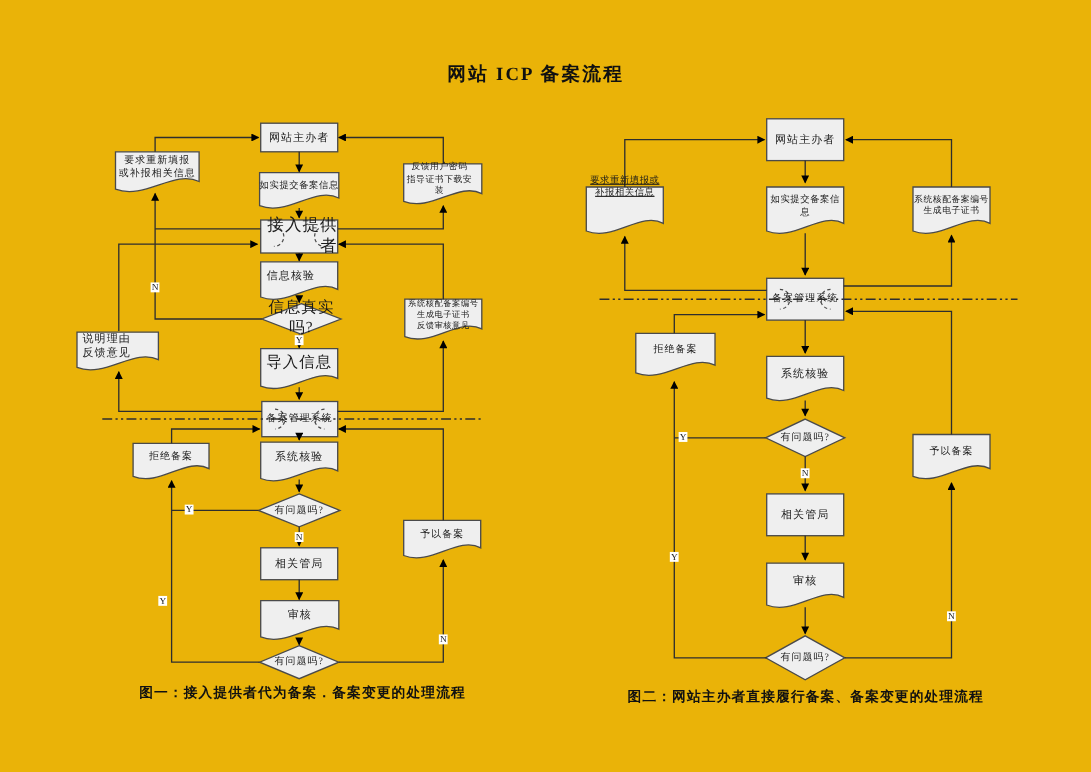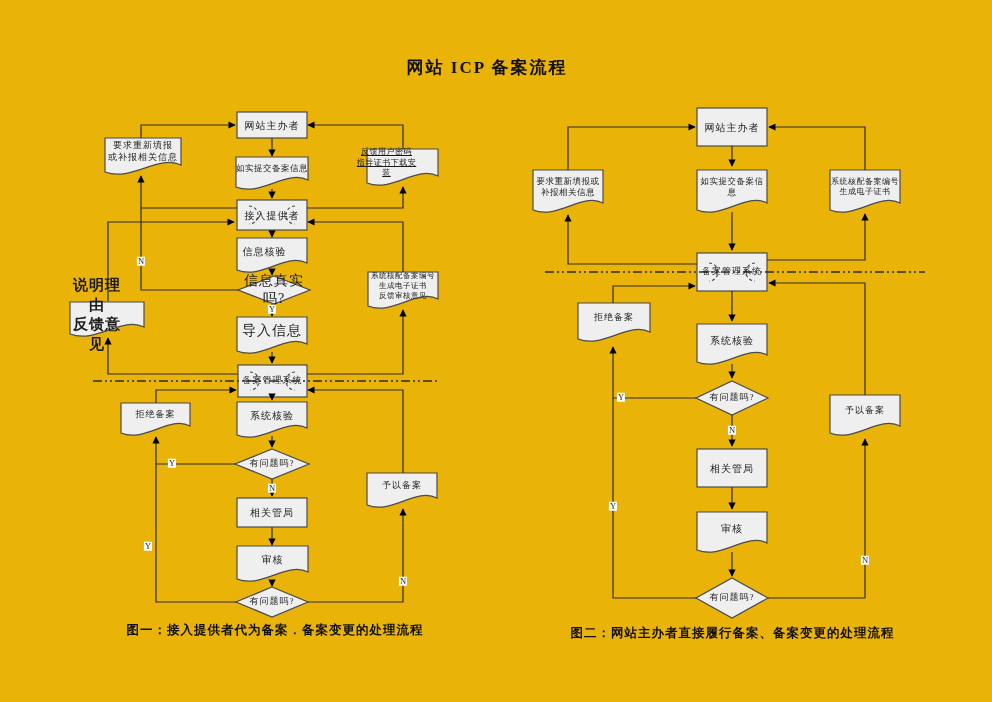--- a/index.html
+++ b/index.html
@@ -113,41 +113,41 @@
       </g>
     </svg>
   <div class="page-title">网站 ICP 备案流程</div>
   <div class="caption fig2">图二：网站主办者直接履行备案、备案变更的处理流程</div>
   <div class="caption fig1">图一：接入提供者代为备案．备案变更的处理流程</div>
   <div id="labels">
       <div class="nlabel" style="left: 237px; top: 112px; width: 70px; height: 26px; font-size: 10px;">网站主办者</div>
       <div class="nlabel" style="left: 105px; top: 138px; width: 76px; height: 28px; font-size: 9px;">要求重新填报
 或补报相关信息</div>
       <div class="nlabel" style="left: 236px; top: 157px; width: 72px; height: 24px; font-size: 8.5px; letter-spacing: 0.5px;">如实提交备案信息</div>
-      <div class="nlabel" style="left: 354px; top: 149px; width: 65px; height: 28px; font-size: 8px; letter-spacing: 0.5px; text-decoration: underline;">反馈用户密码
+      <div class="nlabel" style="left: 367px; top: 149px; width: 65px; height: 28px; font-size: 8px; letter-spacing: 0.5px;">反馈用户密码
 指导证书下载安装</div>
-      <div class="nlabel" style="left: 237px; top: 200px; width: 70px; height: 30px; font-size: 10px; text-align: right;">接入提供者</div>
+      <div class="nlabel" style="left: 237px; top: 200px; width: 70px; height: 30px; font-size: 15px; text-align: right;">接入提供者</div>
       <div class="nlabel" style="left: 237px; top: 238px; width: 55px; height: 26px; font-size: 10px;">信息核验</div>
       <div class="nlabel" style="left: 238px; top: 276px; width: 72px; height: 28px; font-size: 14px;">信息真实吗?</div>
-      <div class="nlabel" style="left: 70px; top: 302px; width: 54px; height: 26px; font-size: 15px; font-weight: bold;">说明理由
+      <div class="nlabel" style="left: 70px; top: 302px; width: 54px; height: 26px; font-size: 10px;">说明理由
 反馈意见</div>
       <div class="nlabel" style="left: 237px; top: 317px; width: 70px; height: 28px; font-size: 14px;">导入信息</div>
       <div class="nlabel" style="left: 368px; top: 272px; width: 70px; height: 28px; font-size: 7.5px; letter-spacing: 0.5px;">系统核配备案编号
 生成电子证书
 反馈审核意见</div>
       <div class="nlabel" style="left: 238px; top: 365px; width: 69px; height: 32px; font-size: 9px;">备案管理系统</div>
       <div class="nlabel" style="left: 121px; top: 403px; width: 69px; height: 24px; font-size: 9px;">拒绝备案</div>
       <div class="nlabel" style="left: 237px; top: 402px; width: 70px; height: 27px; font-size: 10px;">系统核验</div>
       <div class="nlabel" style="left: 235px; top: 449px; width: 74px; height: 30px; font-size: 9px;">有问题吗?</div>
       <div class="nlabel" style="left: 237px; top: 498px; width: 70px; height: 29px; font-size: 10px;">相关管局</div>
       <div class="nlabel" style="left: 237px; top: 546px; width: 71px; height: 27px; font-size: 10px;">审核</div>
       <div class="nlabel" style="left: 236px; top: 587px; width: 72px; height: 30px; font-size: 9px;">有问题吗?</div>
       <div class="nlabel" style="left: 367px; top: 473px; width: 70px; height: 26px; font-size: 9px;">予以备案</div>
       <div class="nlabel" style="left: 697px; top: 108px; width: 70px; height: 38px; font-size: 10px;">网站主办者</div>
-      <div class="nlabel" style="left: 533px; top: 170px; width: 70px; height: 34px; font-size: 8.5px; letter-spacing: 0.5px;">要求重新填报或
+      <div class="nlabel" style="left: 533px; top: 152px; width: 70px; height: 34px; font-size: 8.5px; letter-spacing: 0.5px; text-decoration: underline;">要求重新填报或
 补报相关信息</div>
       <div class="nlabel" style="left: 697px; top: 170px; width: 70px; height: 34px; font-size: 8.5px; letter-spacing: 0.5px;">如实提交备案信息</div>
       <div class="nlabel" style="left: 830px; top: 170px; width: 70px; height: 34px; font-size: 8px; letter-spacing: 0.5px;">系统核配备案编号
 生成电子证书</div>
       <div class="nlabel" style="left: 697px; top: 253px; width: 70px; height: 38px; font-size: 9px;">备案管理系统</div>
       <div class="nlabel" style="left: 578px; top: 303px; width: 72px; height: 30px; font-size: 9px;">拒绝备案</div>
       <div class="nlabel" style="left: 697px; top: 324px; width: 70px; height: 32px; font-size: 10px;">系统核验</div>
       <div class="nlabel" style="left: 696px; top: 381px; width: 72px; height: 34px; font-size: 9px;">有问题吗?</div>
       <div class="nlabel" style="left: 697px; top: 449px; width: 70px; height: 38px; font-size: 10px;">相关管局</div>
       <div class="nlabel" style="left: 697px; top: 512px; width: 70px; height: 32px; font-size: 10px;">审核</div>

